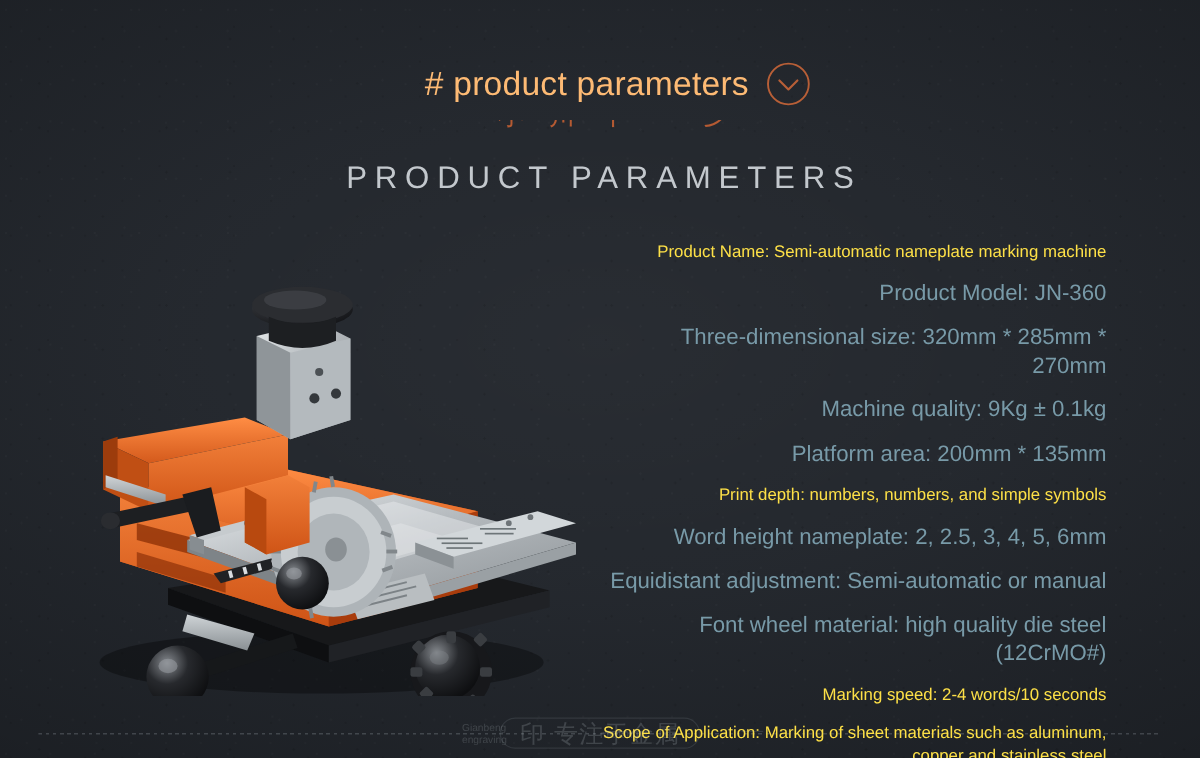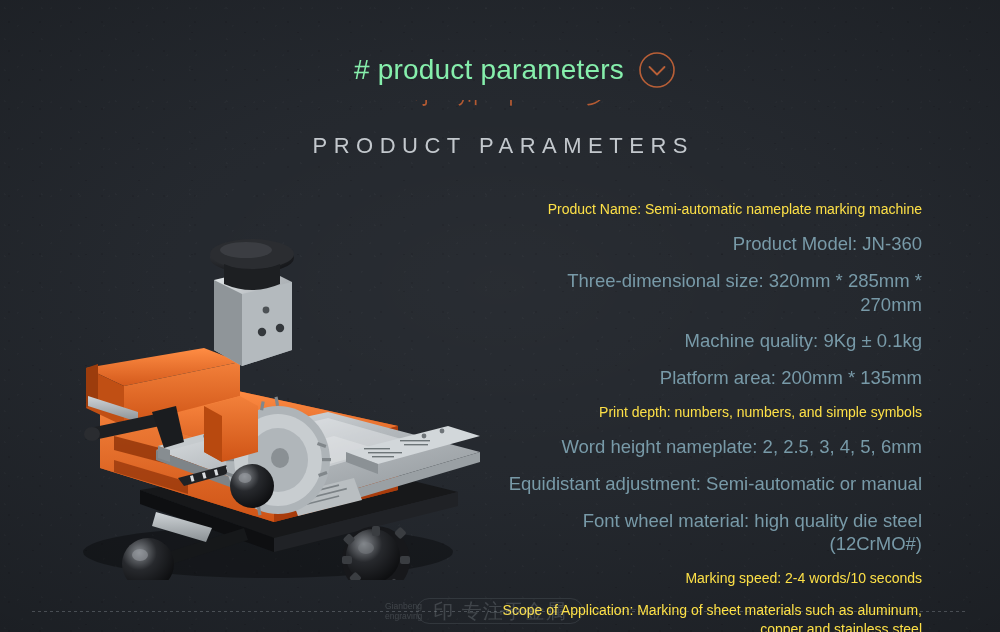--- a/index.html
+++ b/index.html
@@ -50,21 +50,21 @@
     left:0; bottom:0; width:424px; height:30px;
     border-bottom-width:2px; border-left-width:2px; border-right-width:2px;
   }
 
   .header-title {
     position:absolute; left:0; top:22px; width:424px; height:52px;
     display:flex; align-items:center; justify-content:center; gap:14px;
     z-index:4;
   }
   .header-title .htxt {
-    color:#86efac;
+    color:#fdba74;
     font-size:28px;
     font-weight:400;
     letter-spacing:.2px;
     white-space:nowrap;
   }
   .chev-circle { width:38px; height:38px; flex:0 0 38px; display:block; }
 
   
   .clipped-row {
     position:absolute; left:0; top:78px; width:424px; height:13px;
@@ -76,21 +76,21 @@
     font-size:22px; letter-spacing:7px; white-space:nowrap;
     color:#c25f33; opacity:.92;
     font-family:"DejaVu Sans", sans-serif;
   }
 
   
   .subtitle {
     position:absolute; left:0; top:133px; width:1000px;
     text-align:center; z-index:3;
     color:#c3c8cd;
-    font-size:22px; font-weight:400;
+    font-size:26px; font-weight:400;
     letter-spacing:6.5px;
     text-indent:6.5px;
   }
 
   
   .photo { position:absolute; left:28px; top:160px; width:470px; height:420px; z-index:2; }
   .photo svg { display:block; width:100%; height:100%; }
 
   
   .specs {

